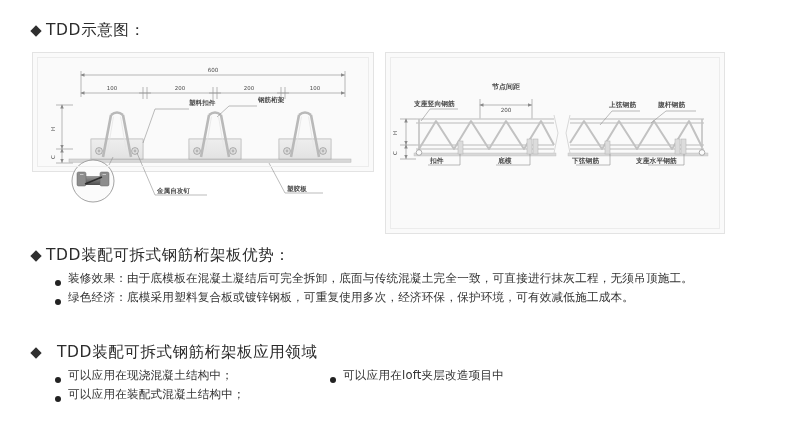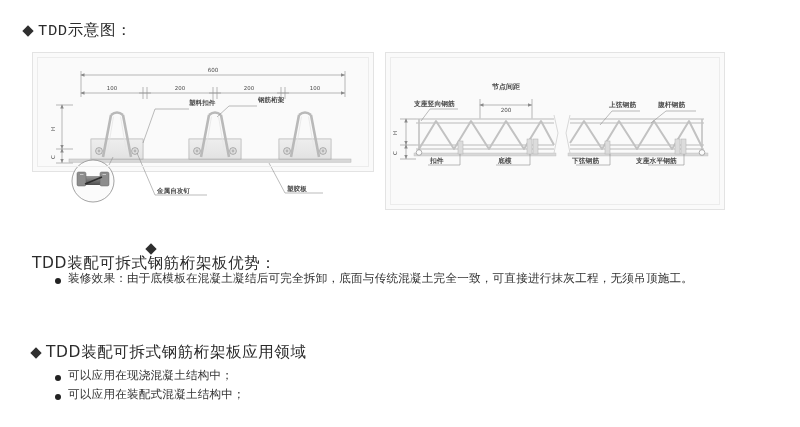--- a/index.html
+++ b/index.html
@@ -35,21 +35,21 @@
     font-size: 15.5px;
     letter-spacing: 0.6px;
     color: #2b2b2b;
     font-weight: 400;
   }
 
   
   .bullet-list { position: absolute; }
   .bullet-row {
     display: flex;
-    align-items: center;
+    align-items: flex-end;
     white-space: nowrap;
     margin-bottom: 4px;
   }
   .dot {
     width: 6px;
     height: 6px;
     border-radius: 50%;
     background: #222;
     margin-right: 7px;
     margin-top: 5px;
@@ -78,21 +78,21 @@
   }
   svg { display: block; }
   .cad-txt {
     font-family: "DejaVu Sans", "Liberation Sans", sans-serif;
     fill: #4a4a4a;
   }
 </style>
 </head>
 <body>
 
-<div class="section-head" style="left:24px; top:20px;font-family:Liberation Mono, monospace;">
+<div class="section-head" style="left:32px; top:20px;">
   <span class="diamond"></span>
   <span class="section-title">TDD示意图：</span>
 </div>
 
 <div class="diagram-frame" style="left:32px; top:52px; width:342px; height:120px;">
   <div class="inner-border"></div>
 
   <svg width="342" height="158" viewBox="0 0 342 158">
     <defs>
       <marker id="ar" markerWidth="7" markerHeight="7" refX="6" refY="2.5" orient="auto">
@@ -208,21 +208,21 @@
         <rect x="44" y="119" width="9" height="14" rx="1.6" fill="#8d8d8d" stroke="#636363" stroke-width="0.5"></rect>
         <rect x="67" y="119" width="9" height="14" rx="1.6" fill="#8d8d8d" stroke="#636363" stroke-width="0.5"></rect>
         <path d="M52 131 L69 124" stroke="#2e2e2e" stroke-width="1.7"></path>
         <path d="M47 121.5 L50.5 121.5" stroke="#c9c9c9" stroke-width="1"></path>
         <path d="M69.5 121.5 L73 121.5" stroke="#c9c9c9" stroke-width="1"></path>
       </g>
     </g>
   </svg>
 </div>
 
-<div class="diagram-frame" style="left:385px; top:52px; width:340px; height:158px;">
+<div class="diagram-frame" style="left:385px; top:52px; width:340px; height:182px;">
   <div class="inner-border"></div>
 
   <svg width="340" height="158" viewBox="0 0 340 158">
     <defs>
       <marker id="ar2" markerWidth="7" markerHeight="7" refX="6" refY="2.5" orient="auto">
         <path d="M0,0 L6,2.5 L0,5 z" fill="#8a8a8a"></path>
       </marker>
       <marker id="arL2" markerWidth="7" markerHeight="7" refX="1" refY="2.5" orient="auto">
         <path d="M6,0 L0,2.5 L6,5 z" fill="#8a8a8a"></path>
       </marker>
@@ -298,42 +298,50 @@
       <path d="M224 101 L224 112 L190 112"></path>
       <path d="M298 101 L298 112 L262 112"></path>
     </g>
     <text class="cad-txt" x="44" y="110" font-size="6.8" font-weight="bold" text-anchor="start">扣件</text>
     <text class="cad-txt" x="112" y="110" font-size="6.8" font-weight="bold" text-anchor="start">底模</text>
     <text class="cad-txt" x="186" y="110" font-size="6.8" font-weight="bold" text-anchor="start">下弦钢筋</text>
     <text class="cad-txt" x="250" y="110" font-size="6.8" font-weight="bold" text-anchor="start">支座水平钢筋</text>
   </svg>
 </div>
 
-<div class="section-head" style="left:32px; top:245px;flex-direction:column;">
+<div class="section-head" style="left:32px; top:245px;">
   <span class="diamond"></span>
   <span class="section-title">TDD装配可拆式钢筋桁架板优势：</span>
 </div>
 
 <div class="bullet-list" style="left:55px; top:271px;">
   <div class="bullet-row">
     <span class="dot"></span>
     <span class="bullet-text">装修效果：由于底模板在混凝土凝结后可完全拆卸，底面与传统混凝土完全一致，可直接进行抹灰工程，无须吊顶施工。</span>
   </div>
-</div>
-
-<div class="section-head" style="left:32px; top:342px;">
+  <div class="bullet-row">
+    <span class="dot"></span>
+    <span class="bullet-text">绿色经济：底模采用塑料复合板或镀锌钢板，可重复使用多次，经济环保，保护环境，可有效减低施工成本。</span>
+  </div>
+</div>
+
+<div class="section-head" style="left:32px; top:342px;gap:11px;">
   <span class="diamond"></span>
   <span class="section-title">TDD装配可拆式钢筋桁架板应用领域</span>
 </div>
 
 <div class="bullet-list" style="left:55px; top:368px;">
   <div class="bullet-row">
     <span class="dot"></span>
     <span class="bullet-text">可以应用在现浇混凝土结构中；</span>
   </div>
   <div class="bullet-row">
     <span class="dot"></span>
     <span class="bullet-text">可以应用在装配式混凝土结构中；</span>
   </div>
 </div>
 
 <div class="bullet-list" style="left:330px; top:368px;">
+  <div class="bullet-row">
+    <span class="dot"></span>
+    <span class="bullet-text">可以应用在loft夹层改造项目中</span>
+  </div>
 </div>
 
 </body></html>

